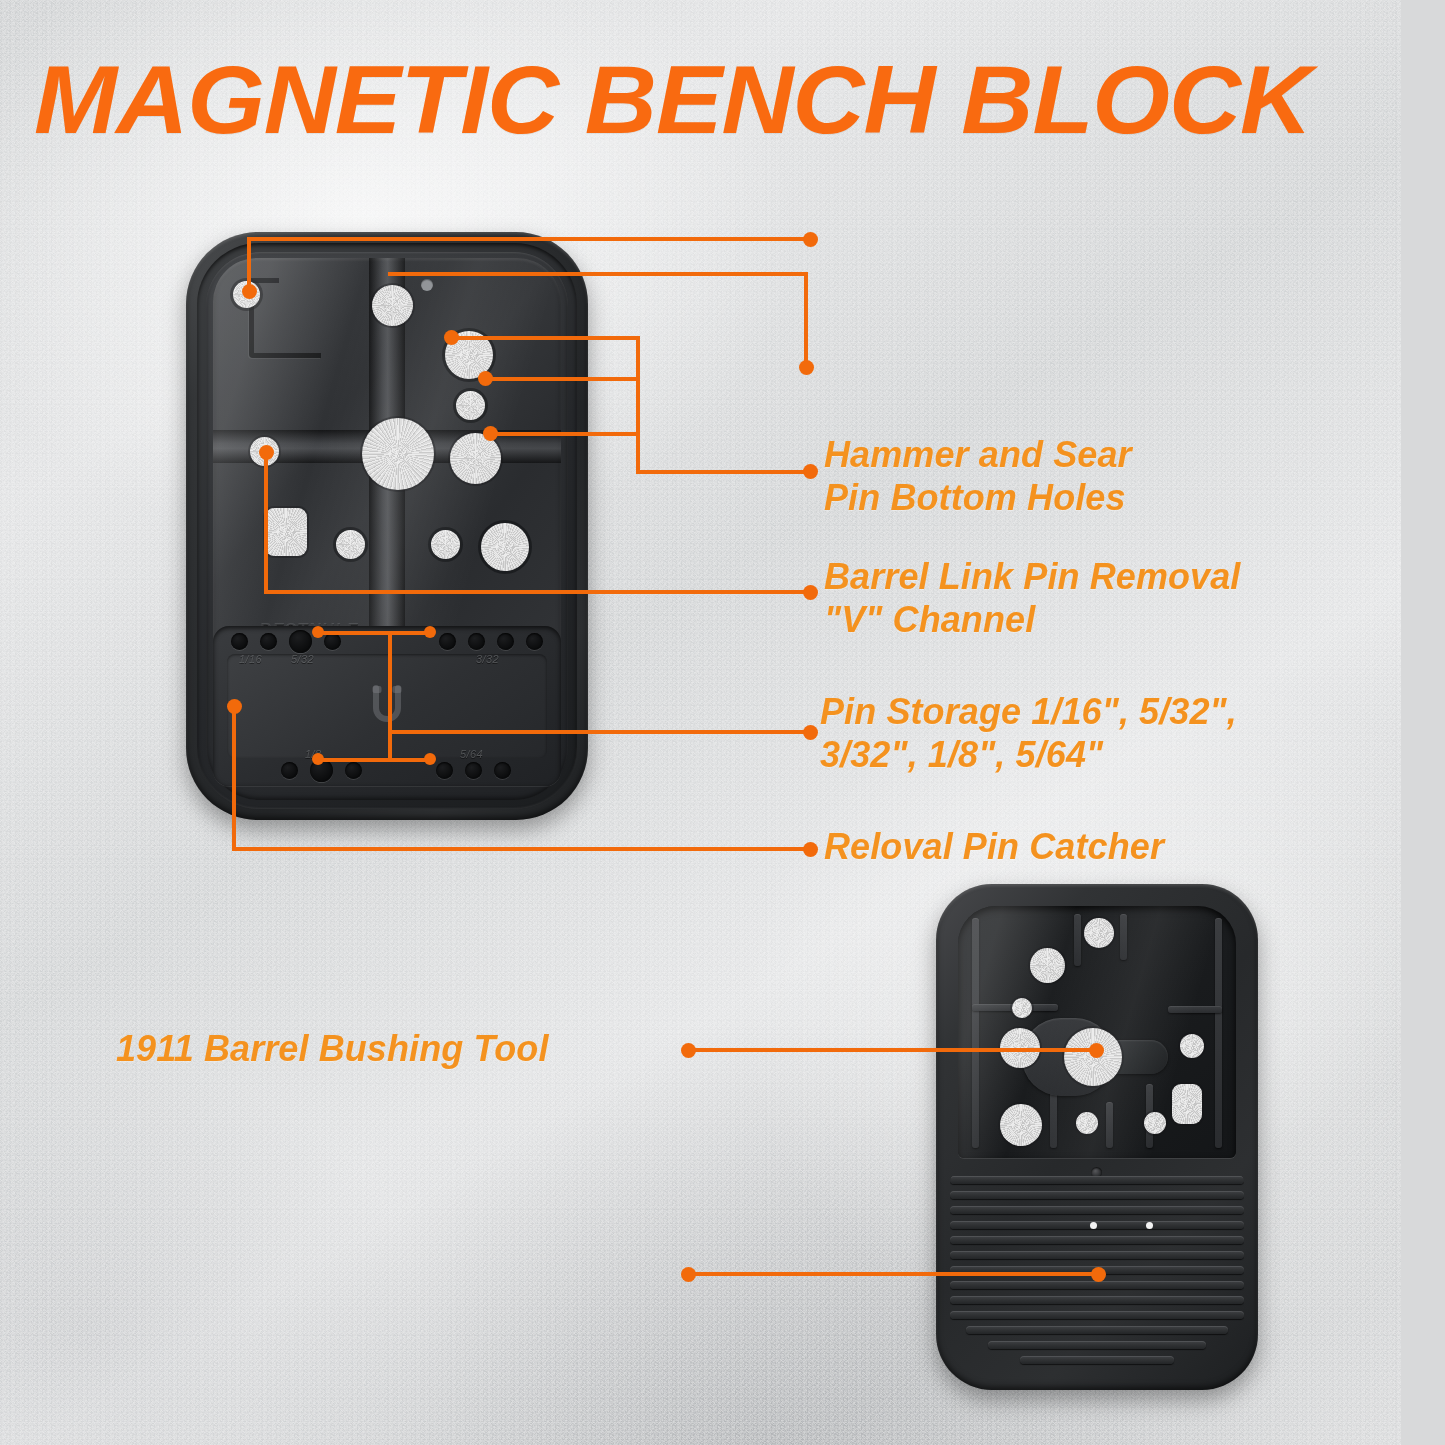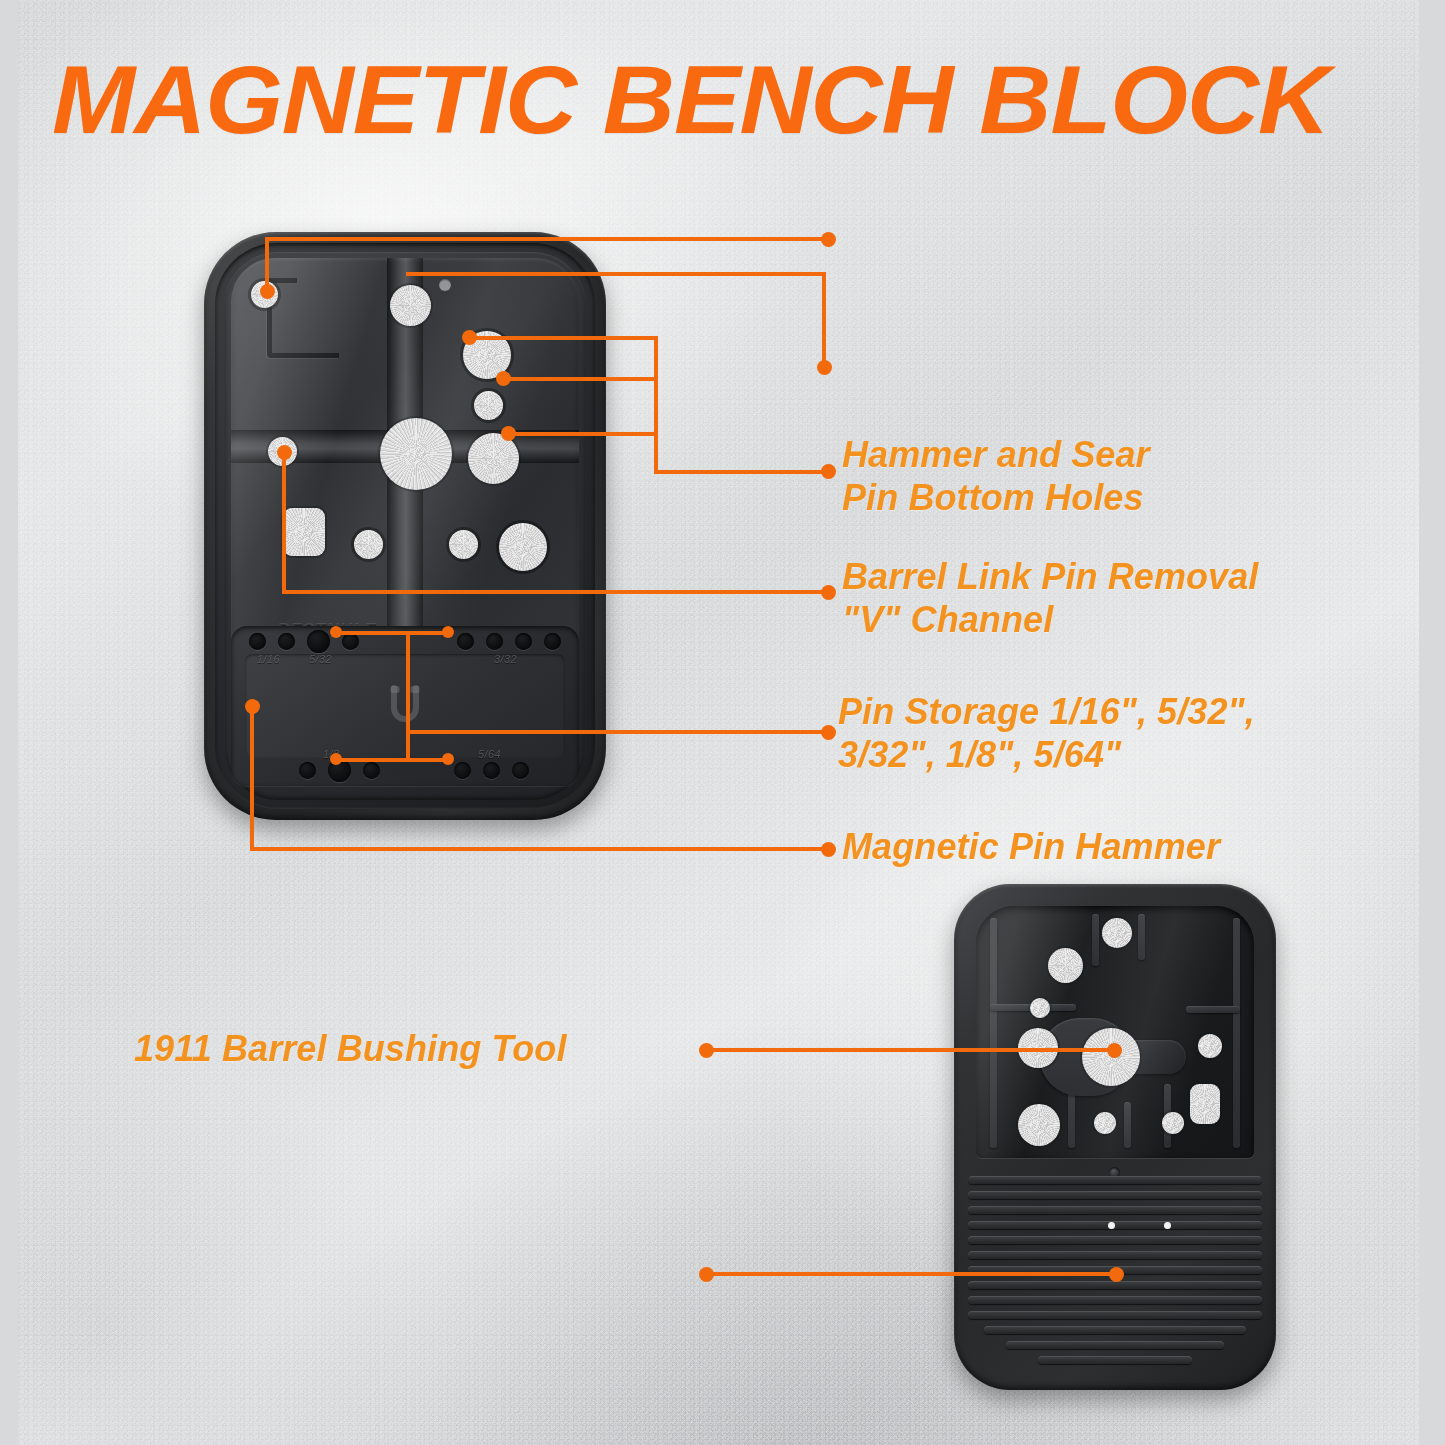--- a/index.html
+++ b/index.html
@@ -6,21 +6,21 @@
   html,body { width:1445px; height:1445px; }
   body {
     font-family:"Liberation Sans", sans-serif;
     background:#d8d9da;
     overflow:hidden;
     position:relative;
   }
 
   
   #stage {
-    position:absolute; left:18px; top:0; width:1401px; height:1445px;
+    position:absolute; left:0; top:0; width:1401px; height:1445px;
     overflow:hidden;
     background:
       radial-gradient(ellipse 700px 520px at 26% 16%, rgba(255,255,255,.72), rgba(255,255,255,0) 62%),
       radial-gradient(ellipse 640px 540px at 82% 70%, rgba(255,255,255,.55), rgba(255,255,255,0) 64%),
       radial-gradient(ellipse 900px 700px at 55% 100%, rgba(150,152,155,.42), rgba(150,152,155,0) 60%),
       radial-gradient(ellipse 520px 420px at 6% 92%, rgba(168,170,173,.35), rgba(168,170,173,0) 65%),
       linear-gradient(148deg,#cfd1d2 0%,#e2e3e4 22%,#d2d4d5 44%,#e4e5e6 63%,#c9cbcc 84%,#d9dadb 100%);
   }
   #stage::before {
     content:""; position:absolute; inset:-20px;
@@ -443,18 +443,18 @@
 
   <div class="label" style="left:824px; top:433px;">Hammer and Sear
 Pin Bottom Holes</div>
 
   <div class="label" style="left:824px; top:555px;">Barrel Link Pin Removal
 "V" Channel</div>
 
   <div class="label" style="left:820px; top:690px;">Pin Storage 1/16", 5/32",
 3/32", 1/8", 5/64"</div>
 
-  <div class="label" style="left:824px; top:825px;">Magnetic Pin Hammer</div>
+  <div class="label" style="left:824px; top:825px;">Reloval Pin Catcher</div>
 
   <div class="label" style="left:116px; top:1027px;">1911 Barrel Bushing Tool</div>
 
 
 </div>
 
 </body></html>

